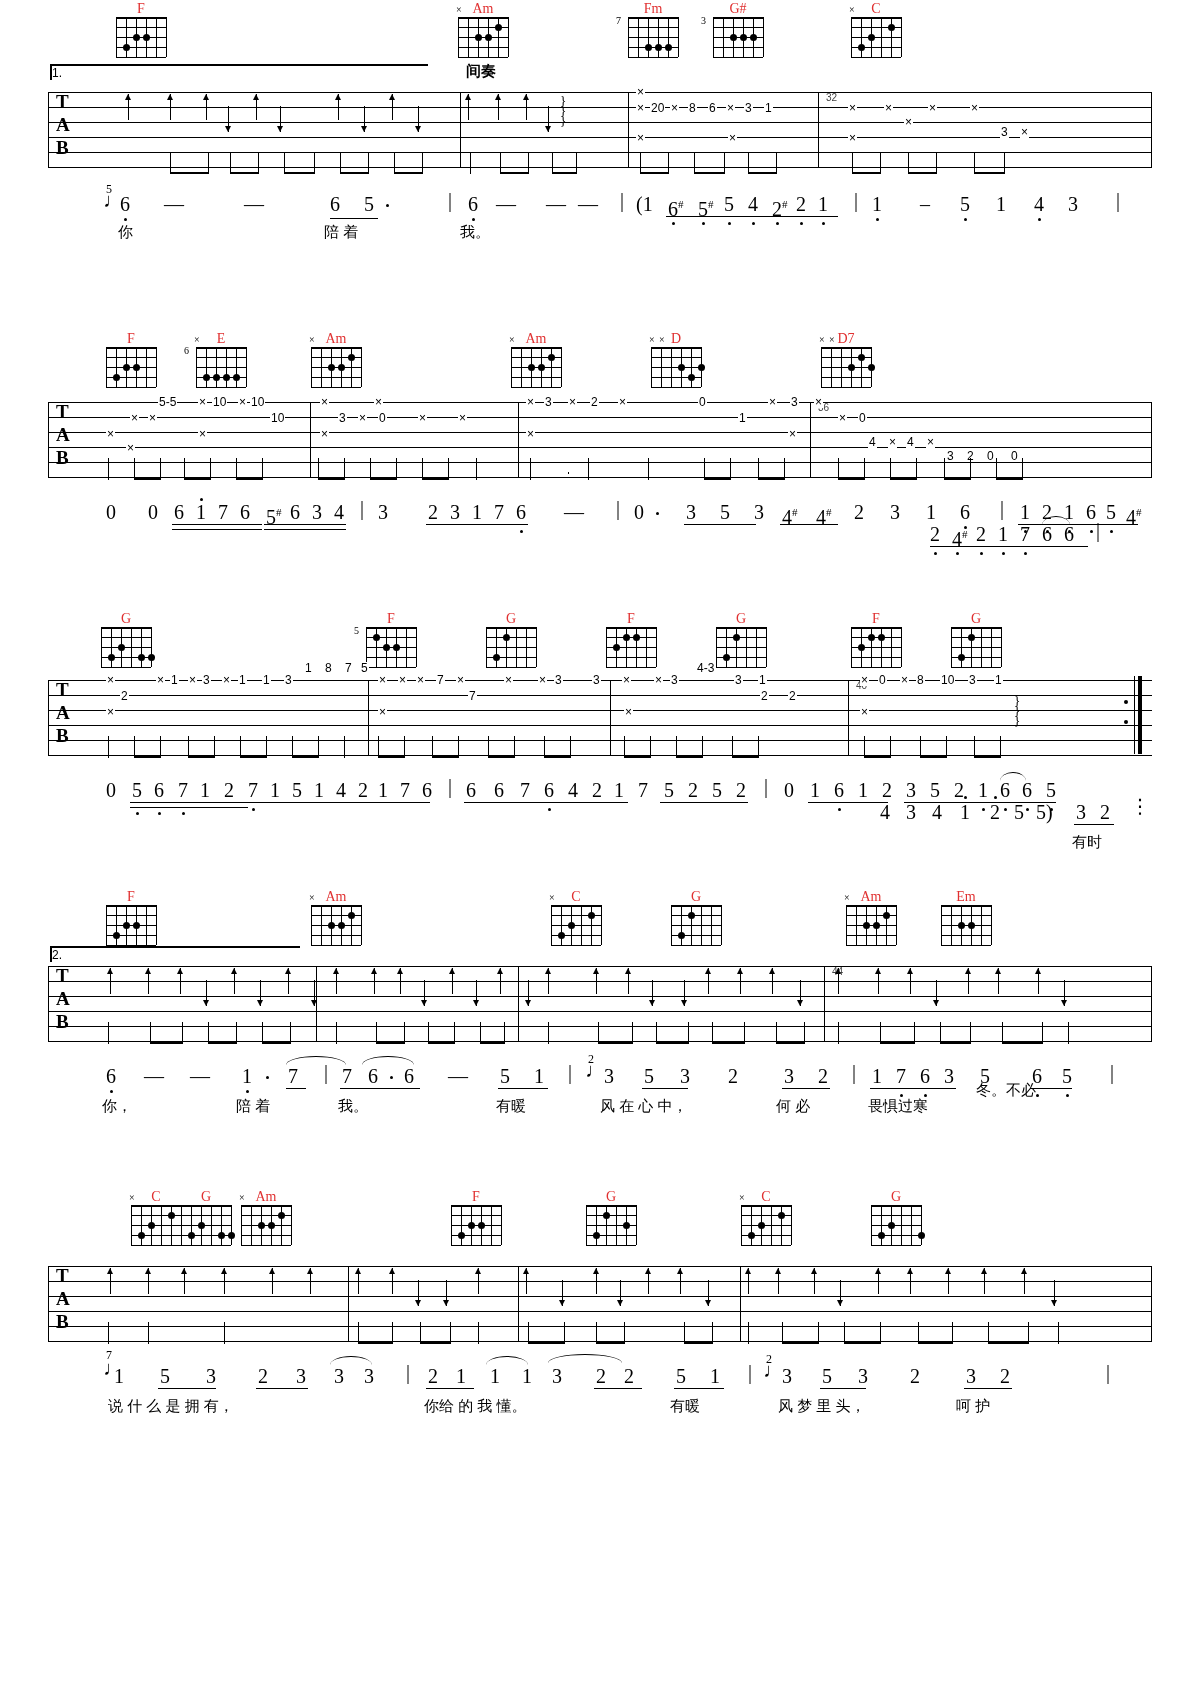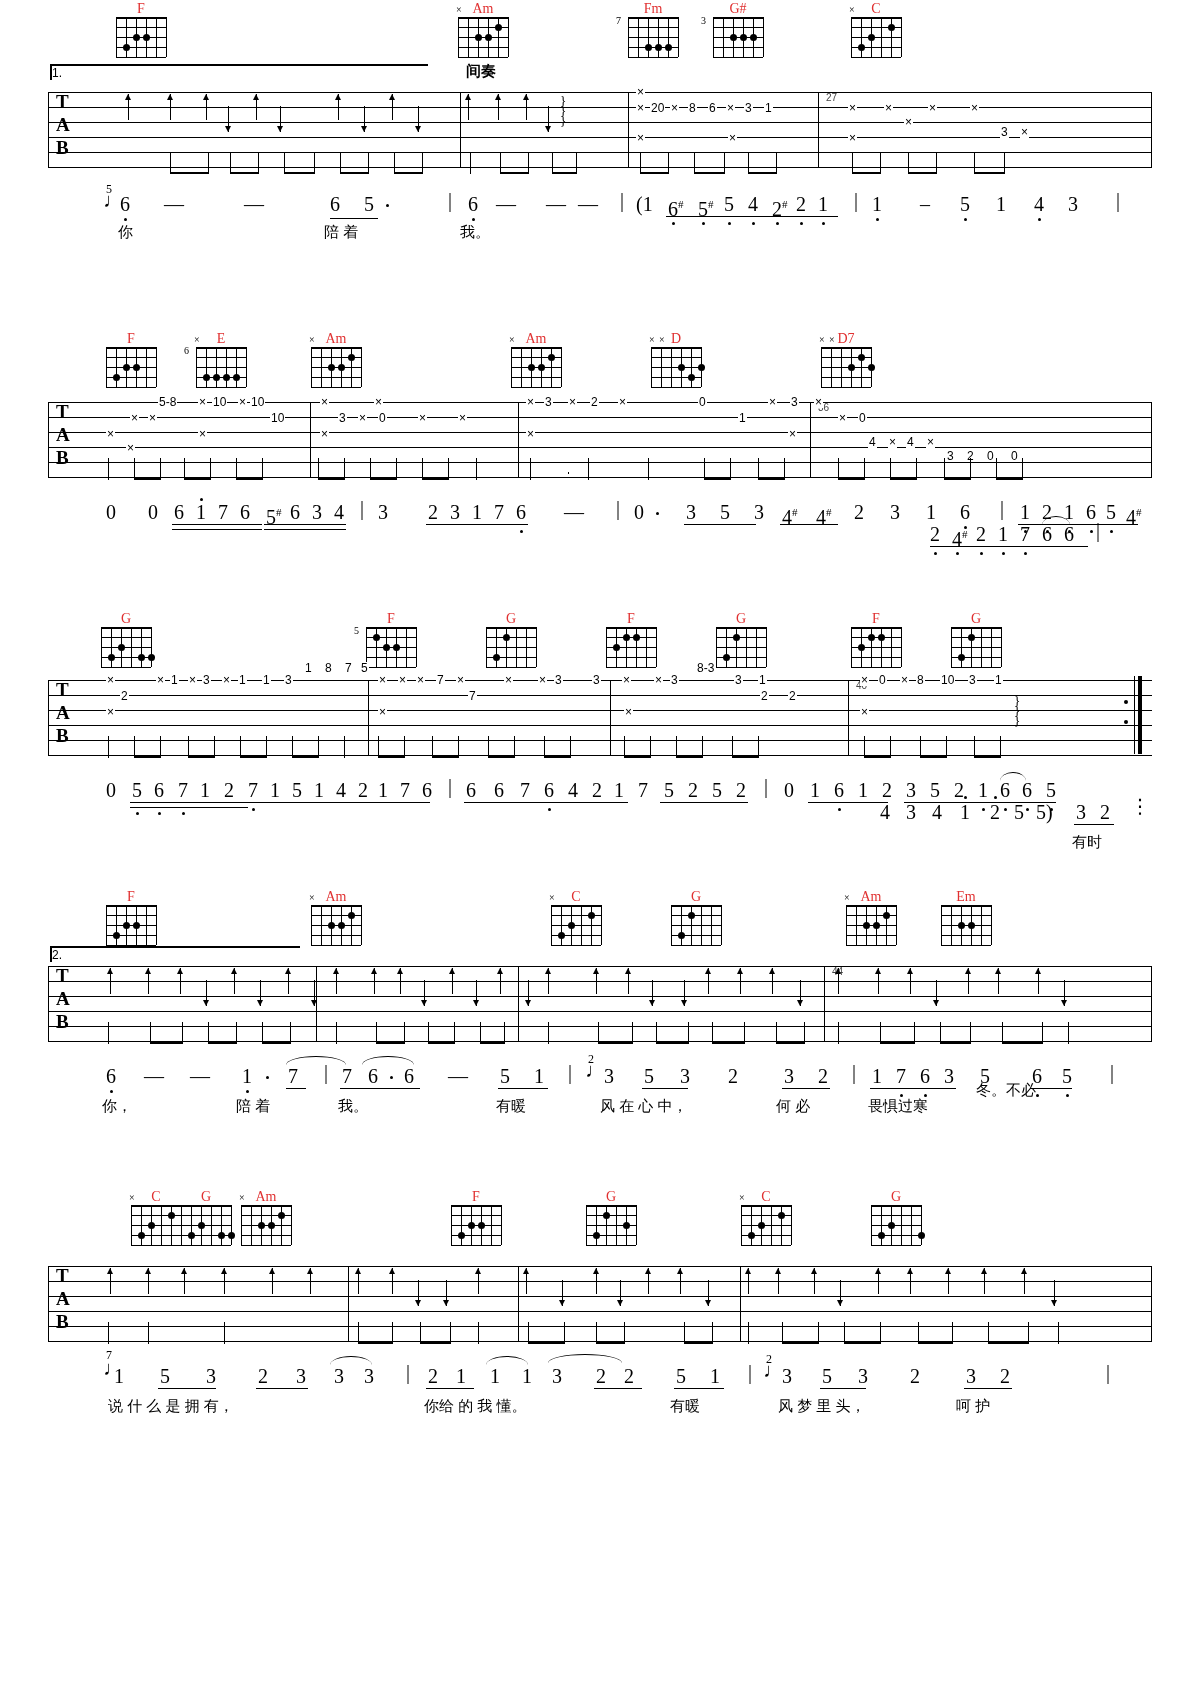--- a/index.html
+++ b/index.html
@@ -168,21 +168,21 @@
         <div class="line" style="top:34px"></div>
         <div class="line" style="top:49px"></div>
         <div class="line" style="top:64px"></div>
         <div class="line" style="top:79px"></div>
       <div class="bar" style="left:0;top:4px;height:76px"></div>
       <div class="bar" style="left:412px;top:4px;height:76px"></div>
       <div class="bar" style="left:580px;top:4px;height:76px"></div>
       <div class="bar" style="left:770px;top:4px;height:76px"></div>
       <div class="bar" style="left:1103px;top:4px;height:76px"></div>
       <div class="tabword" style="left:8px;top:2px">T<br>A<br>B</div>
-      <div class="measnum" style="left:778px;top:4px">27</div>
+      <div class="measnum" style="left:778px;top:4px">32</div>
 
       <div class="arrowU" style="left:80px;top:6px;height:26px"></div>
       <div class="arrowU" style="left:122px;top:6px;height:26px"></div>
       <div class="arrowU" style="left:158px;top:6px;height:26px"></div>
       <div class="arrowD" style="left:180px;top:18px;height:26px"></div>
       <div class="arrowU" style="left:208px;top:6px;height:26px"></div>
       <div class="arrowD" style="left:232px;top:18px;height:26px"></div>
       <div class="arrowU" style="left:290px;top:6px;height:26px"></div>
       <div class="arrowD" style="left:316px;top:18px;height:26px"></div>
       <div class="arrowU" style="left:344px;top:6px;height:26px"></div>
@@ -440,21 +440,21 @@
         <div class="line" style="top:64px"></div>
         <div class="line" style="top:79px"></div>
       <div class="bar" style="left:0;top:4px;height:76px"></div>
       <div class="bar" style="left:262px;top:4px;height:76px"></div>
       <div class="bar" style="left:470px;top:4px;height:76px"></div>
       <div class="bar" style="left:762px;top:4px;height:76px"></div>
       <div class="bar" style="left:1103px;top:4px;height:76px"></div>
       <div class="tabword" style="left:8px;top:2px">T<br>A<br>B</div>
       <div class="measnum" style="left:770px;top:4px">36</div>
 
-      <div class="num" style="left:110px;top:-2px">5-8</div>
+      <div class="num" style="left:110px;top:-2px">5-5</div>
       <div class="xm" style="left:150px;top:-2px">×</div>
       <div class="num" style="left:164px;top:-2px">10</div>
       <div class="xm" style="left:190px;top:-2px">×</div>
       <div class="num" style="left:202px;top:-2px">10</div>
       <div class="num" style="left:222px;top:14px">10</div>
       <div class="xm" style="left:82px;top:14px">×</div>
       <div class="xm" style="left:100px;top:14px">×</div>
       <div class="xm" style="left:58px;top:30px">×</div>
       <div class="xm" style="left:78px;top:44px">×</div>
       <div class="xm" style="left:150px;top:30px">×</div>
@@ -784,21 +784,21 @@
       <div class="xm" style="left:408px;top:-2px">×</div>
       <div class="num" style="left:420px;top:14px">7</div>
       <div class="xm" style="left:456px;top:-2px">×</div>
       <div class="xm" style="left:490px;top:-2px">×</div>
       <div class="num" style="left:506px;top:-2px">3</div>
       <div class="num" style="left:544px;top:-2px">3</div>
       <div class="xm" style="left:330px;top:30px">×</div>
       <div class="xm" style="left:574px;top:-2px">×</div>
       <div class="xm" style="left:606px;top:-2px">×</div>
       <div class="num" style="left:622px;top:-2px">3</div>
-      <div class="num" style="left:648px;top:-14px">8-3</div>
+      <div class="num" style="left:648px;top:-14px">4-3</div>
       <div class="num" style="left:686px;top:-2px">3</div>
       <div class="num" style="left:710px;top:-2px">1</div>
       <div class="num" style="left:712px;top:14px">2</div>
       <div class="num" style="left:740px;top:14px">2</div>
       <div class="xm" style="left:576px;top:30px">×</div>
       <div class="xm" style="left:812px;top:-2px">×</div>
       <div class="num" style="left:830px;top:-2px">0</div>
       <div class="xm" style="left:852px;top:-2px">×</div>
       <div class="num" style="left:868px;top:-2px">8</div>
       <div class="num" style="left:892px;top:-2px">10</div>

